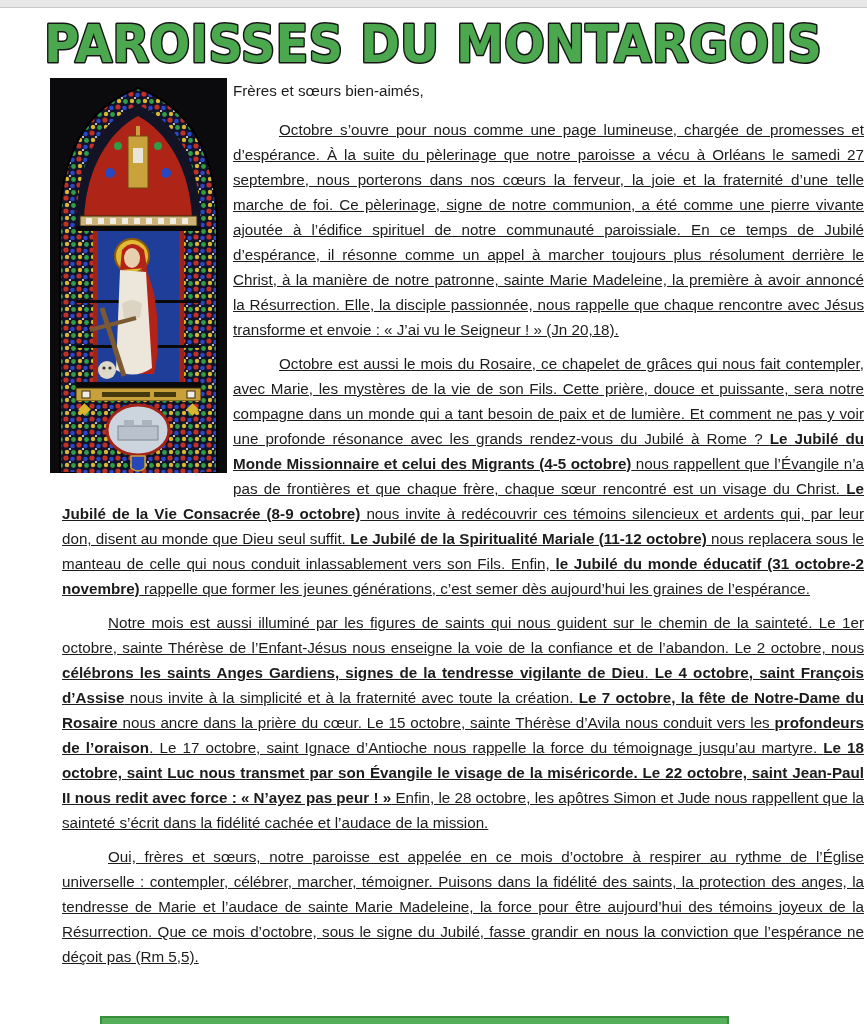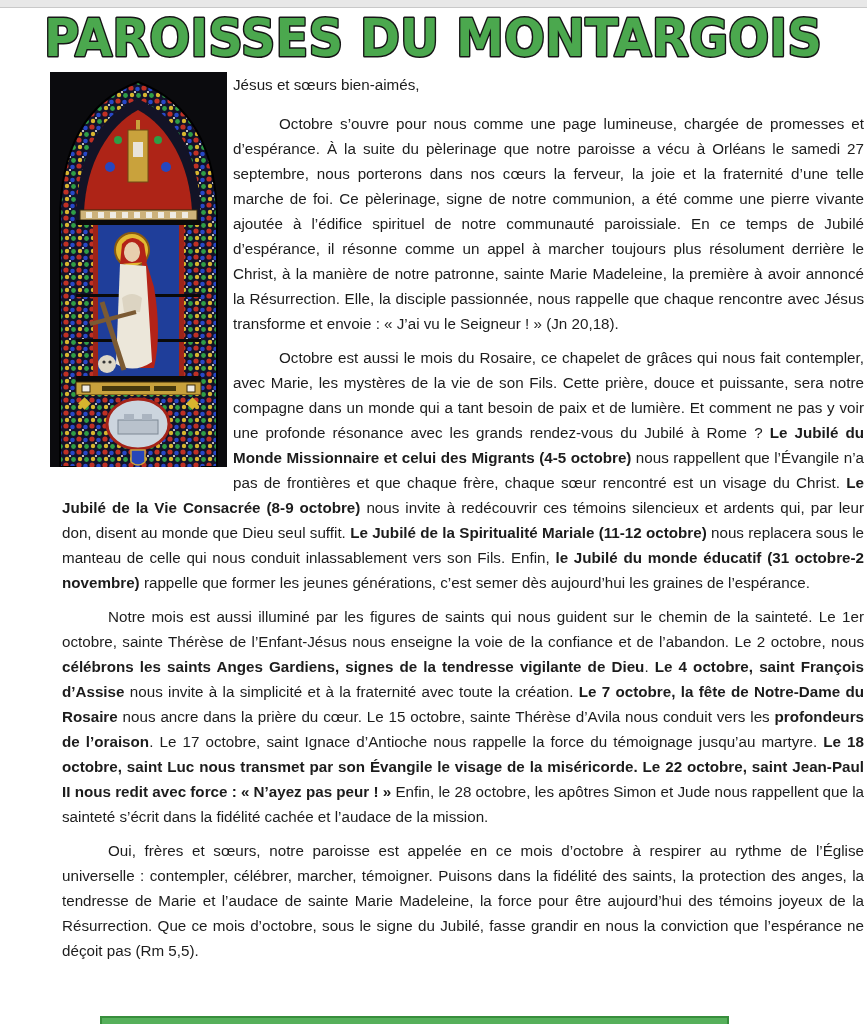--- a/index.html
+++ b/index.html
@@ -5,34 +5,34 @@
   html,body{margin:0;padding:0;}
   body{
     width:867px;height:1024px;overflow:hidden;background:#ffffff;
     font-family:"Liberation Sans","DejaVu Sans",sans-serif;
     color:#1c1c1c;position:relative;
   }
   .top-strip{
     position:absolute;top:0;left:0;width:867px;height:7px;
     background:#e8e8e8;border-bottom:1px solid #c9c9c9;
   }
-  .masthead{padding-top:4px;}
+  .masthead{padding-top:10px;}
   .title-svg{display:block;margin:0 auto;}
   .content{
     margin:0 3px 0 62px;
     font-size:15.2px;line-height:25px;text-align:justify;
   }
   .glass-float{
     float:left;width:177px;height:395px;
     margin:0 6px 6px -12px;
   }
   .subtitle-wrap{text-align:right;height:50px;overflow:hidden;}
   p{margin:0 0 9px 0;}
   .salutation{margin:4px 0 14px 0;text-indent:0;}
-  .body-par{text-indent:46px;}
+  .body-par{text-indent:46px;text-decoration:underline;}
   b{font-weight:bold;}
   .green-bar{
     position:absolute;left:100px;top:1016px;width:629px;height:14px;
     background:#56b05b;border:2px solid #388e3c;box-sizing:border-box;
   }
 </style>
 </head>
 <body>
 
 <div class="top-strip"></div>
@@ -119,21 +119,21 @@
       <rect x="68" y="348" width="40" height="14" fill="#b9c2cc" stroke="#7d8894"></rect>
       <rect x="74" y="342" width="10" height="6" fill="#aab4c0"></rect>
       <rect x="92" y="342" width="10" height="6" fill="#aab4c0"></rect>
       <path d="M81,378 L95,378 L95,390 Q88,396 81,390 Z" fill="#2746b8" stroke="#c9a23c" stroke-width="1.5"></path>
       <rect x="30" y="327" width="9" height="9" fill="#d8b62e" transform="rotate(45 34.5 331.5)"></rect>
       <rect x="138" y="327" width="9" height="9" fill="#d8b62e" transform="rotate(45 142.5 331.5)"></rect>
     </svg>
   </div>
 
 
-  <p class="salutation">Jésus et sœurs bien-aimés,</p>
+  <p class="salutation">Frères et sœurs bien-aimés,</p>
 
   <div>
       <p class="body-par"><span>Octobre s’ouvre pour nous comme une page lumineuse, chargée de promesses et d’espérance. À la suite du pèlerinage que notre paroisse a vécu à Orléans le samedi 27 septembre, nous porterons dans nos cœurs la ferveur, la joie et la fraternité d’une telle marche de foi. Ce pèlerinage, signe de notre communion, a été comme une pierre vivante ajoutée à l’édifice spirituel de notre communauté paroissiale. En ce temps de Jubilé d’espérance, il résonne comme un appel à marcher toujours plus résolument derrière le Christ, à la manière de notre patronne, sainte Marie Madeleine, la première à avoir annoncé la Résurrection. Elle, la disciple passionnée, nous rappelle que chaque rencontre avec Jésus transforme et envoie : « J’ai vu le Seigneur ! » (Jn 20,18).</span></p>
       <p class="body-par"><span>Octobre est aussi le mois du Rosaire, ce chapelet de grâces qui nous fait contempler, avec Marie, les mystères de la vie de son Fils. Cette prière, douce et puissante, sera notre compagne dans un monde qui a tant besoin de paix et de lumière. Et comment ne pas y voir une profonde résonance avec les grands rendez-vous du Jubilé à Rome ? </span><b>Le Jubilé du Monde Missionnaire et celui des Migrants (4-5 octobre)</b><span> nous rappellent que l’Évangile n’a pas de frontières et que chaque frère, chaque sœur rencontré est un visage du Christ. </span><b>Le Jubilé de la Vie Consacrée (8-9 octobre)</b><span> nous invite à redécouvrir ces témoins silencieux et ardents qui, par leur don, disent au monde que Dieu seul suffit. </span><b>Le Jubilé de la Spiritualité Mariale (11-12 octobre)</b><span> nous replacera sous le manteau de celle qui nous conduit inlassablement vers son Fils. Enfin, </span><b>le Jubilé du monde éducatif (31 octobre-2 novembre)</b><span> rappelle que former les jeunes générations, c’est semer dès aujourd’hui les graines de l’espérance.</span></p>
       <p class="body-par"><span>Notre mois est aussi illuminé par les figures de saints qui nous guident sur le chemin de la sainteté. Le 1er octobre, sainte Thérèse de l’Enfant-Jésus nous enseigne la voie de la confiance et de l’abandon. Le 2 octobre, nous </span><b>célébrons les saints Anges Gardiens, signes de la tendresse vigilante de Dieu</b><span>. </span><b>Le 4 octobre, saint François d’Assise</b><span> nous invite à la simplicité et à la fraternité avec toute la création. </span><b>Le 7 octobre, la fête de Notre-Dame du Rosaire</b><span> nous ancre dans la prière du cœur. Le 15 octobre, sainte Thérèse d’Avila nous conduit vers les </span><b>profondeurs de l’oraison</b><span>. Le 17 octobre, saint Ignace d’Antioche nous rappelle la force du témoignage jusqu’au martyre. </span><b>Le 18 octobre, saint Luc nous transmet par son Évangile le visage de la miséricorde. Le 22 octobre, saint Jean-Paul II nous redit avec force : « N’ayez pas peur ! »</b><span> Enfin, le 28 octobre, les apôtres Simon et Jude nous rappellent que la sainteté s’écrit dans la fidélité cachée et l’audace de la mission.</span></p>
       <p class="body-par"><span>Oui, frères et sœurs, notre paroisse est appelée en ce mois d’octobre à respirer au rythme de l’Église universelle : contempler, célébrer, marcher, témoigner. Puisons dans la fidélité des saints, la protection des anges, la tendresse de Marie et l’audace de sainte Marie Madeleine, la force pour être aujourd’hui des témoins joyeux de la Résurrection. Que ce mois d’octobre, sous le signe du Jubilé, fasse grandir en nous la conviction que l’espérance ne déçoit pas (Rm 5,5).</span></p>
     </div>
 
 </div>
 

